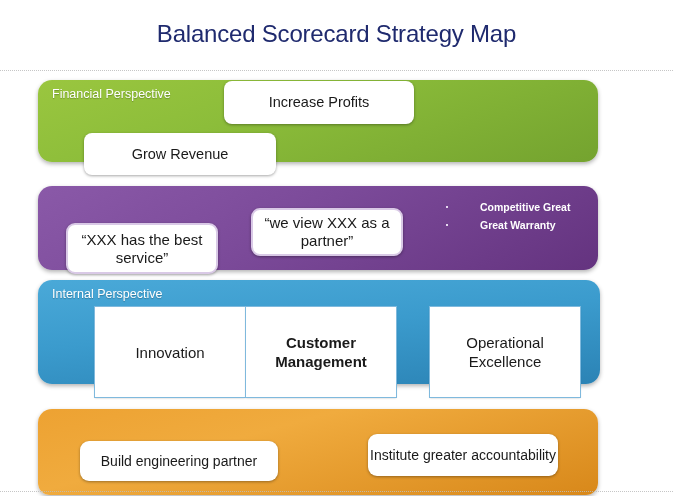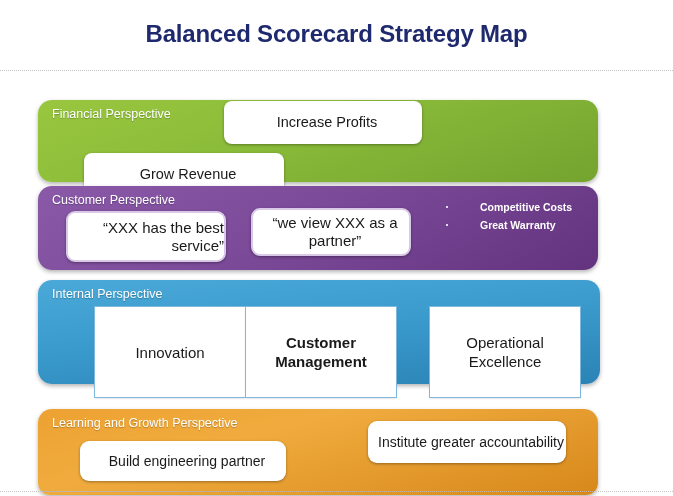--- a/index.html
+++ b/index.html
@@ -17,21 +17,21 @@
   }
 
   
   #page-title {
     position: absolute;
     left: 0;
     top: 20px;
     width: 673px;
     text-align: center;
     font-size: 24px;
-    font-weight: bold;
+    font-weight: normal;
     color: #1f2a6e;
     letter-spacing: -0.2px;
   }
 
   
   .dotted-rule {
     position: absolute;
     left: 0;
     width: 673px;
     height: 1px;
@@ -58,21 +58,20 @@
     line-height: 14px;
     white-space: nowrap;
     text-shadow: 0 1px 1px rgba(0,0,0,.25);
   }
 
   
   #band-financial {
     top: 80px;
     height: 82px;
     background: linear-gradient(160deg, #9ac63f 0%, #8cbd3a 38%, #74a32f 100%);
-    margin-top: 20px;
   }
   
   #band-customer {
     top: 186px;
     height: 84px;
     background: linear-gradient(150deg, #8a59a8 0%, #7b4a99 45%, #64337f 100%);
   }
   
   #band-internal {
     top: 280px;
@@ -94,46 +93,45 @@
     background: #ffffff;
     border-radius: 8px;
     display: flex;
     align-items: center;
     justify-content: center;
     text-align: center;
     color: #1a1a1a;
     font-size: 14.5px;
     line-height: 17px;
     box-shadow: 0 1px 3px rgba(0,0,0,.35);
-    padding-left: 8px;
   }
   .card.purple-card {
     border: 2px solid #d9c9e6;
     border-radius: 9px;
     font-size: 15px;
     line-height: 18px;
   }
   .card.orange-card {
     border-radius: 9px;
     font-size: 14px;
     line-height: 17px;
   }
 
   
   #card-increase-profits { left: 186px; top:  1px; width: 190px; height: 43px; }
   #card-grow-revenue     { left:  46px; top: 53px; width: 192px; height: 42px; }
   #card-manage-costs     { left: 327px; top: 52px; width: 194px; height: 42px; }
 
   
-  #card-quote-1 { left:  28px; top: 25px; width: 148px; height: 47px; text-align: right; }
+  #card-quote-1 { left:  28px; top: 37px; width: 148px; height: 47px; }
   #card-quote-2 { left: 213px; top: 22px; width: 148px; height: 44px; }
 
   
   #card-build-talent   { left:  42px; top: 32px; width: 198px; height: 40px; }
-  #card-accountability { left: 330px; top: 12px; width: 190px; height: 42px; }
+  #card-accountability { left: 330px; top: 25px; width: 190px; height: 42px; }
 
   
   #customer-bullets {
     position: absolute;
     left: 406px;
     top: 15px;
     width: 146px;
   }
   .bullet-row {
     position: relative;
@@ -182,49 +180,47 @@
 <div class="band" id="band-financial">
   <div class="band-label">Financial Perspective</div>
 
   <div class="card" id="card-increase-profits">Increase Profits</div>
 
   <div class="card" id="card-grow-revenue">Grow Revenue</div>
 
 </div>
 
 <div class="band" id="band-customer">
-  <div class="band-label">Customer Perspective</div>
 
   <div class="card purple-card" id="card-quote-1">“XXX has the best service”</div>
 
   <div class="card purple-card" id="card-quote-2">“we view XXX as a partner”</div>
 
   <div id="customer-bullets">
     <div class="bullet-row">
       <span class="dot"></span>
-      <span>Competitive Costs</span>
+      <span>Competitive Great</span>
     </div>
     <div class="bullet-row">
       <span class="dot"></span>
       <span>Great Warranty</span>
     </div>
   </div>
 </div>
 
 <div class="band" id="band-internal">
   <div class="band-label">Internal Perspective</div>
 
   <div class="box" id="box-innovation">Innovation</div>
 
   <div class="box" id="box-customer-mgmt">Customer Management</div>
 
   <div class="box" id="box-operational">Operational Excellence</div>
 </div>
 
 <div class="band" id="band-learning">
-  <div class="band-label">Learning and Growth Perspective</div>
 
   <div class="card orange-card" id="card-build-talent">Build engineering partner</div>
 
   <div class="card orange-card" id="card-accountability">Institute greater accountability</div>
 </div>
 
 <div class="dotted-rule" id="rule-bottom"></div>
 
 </body></html>

